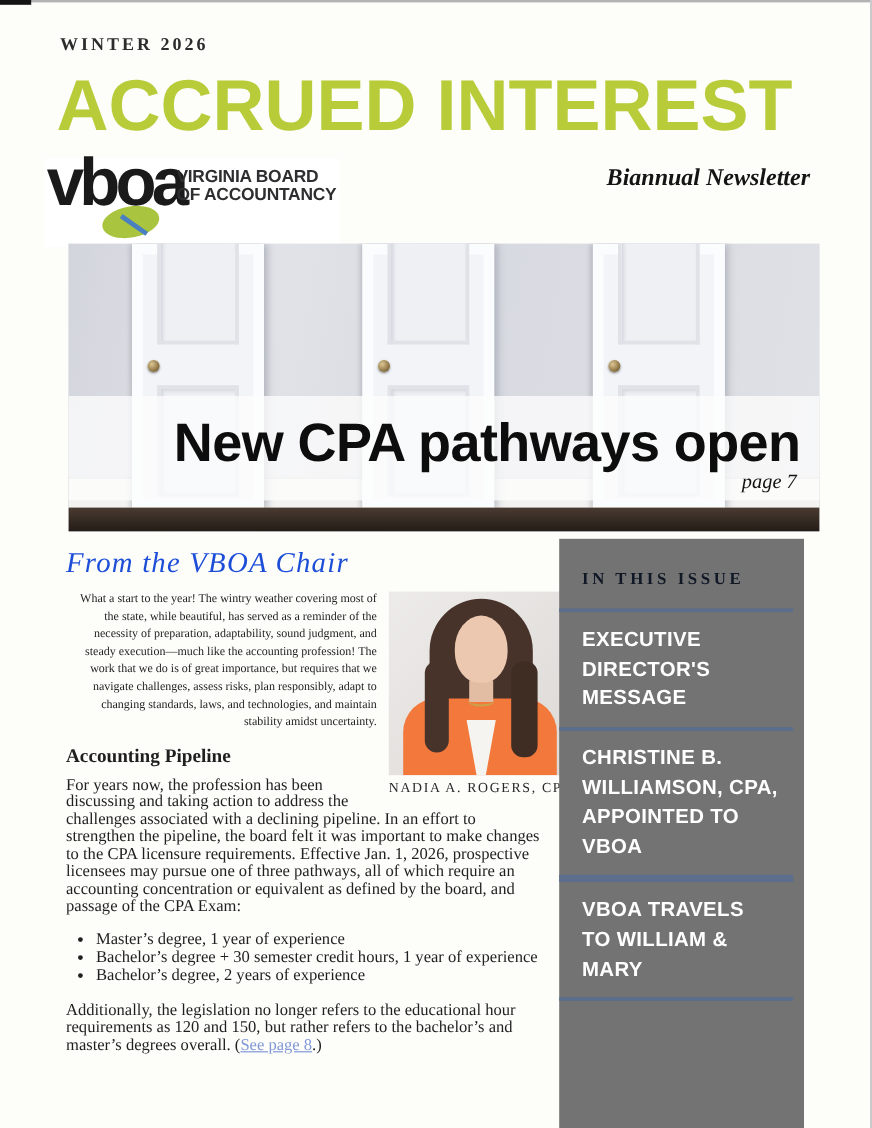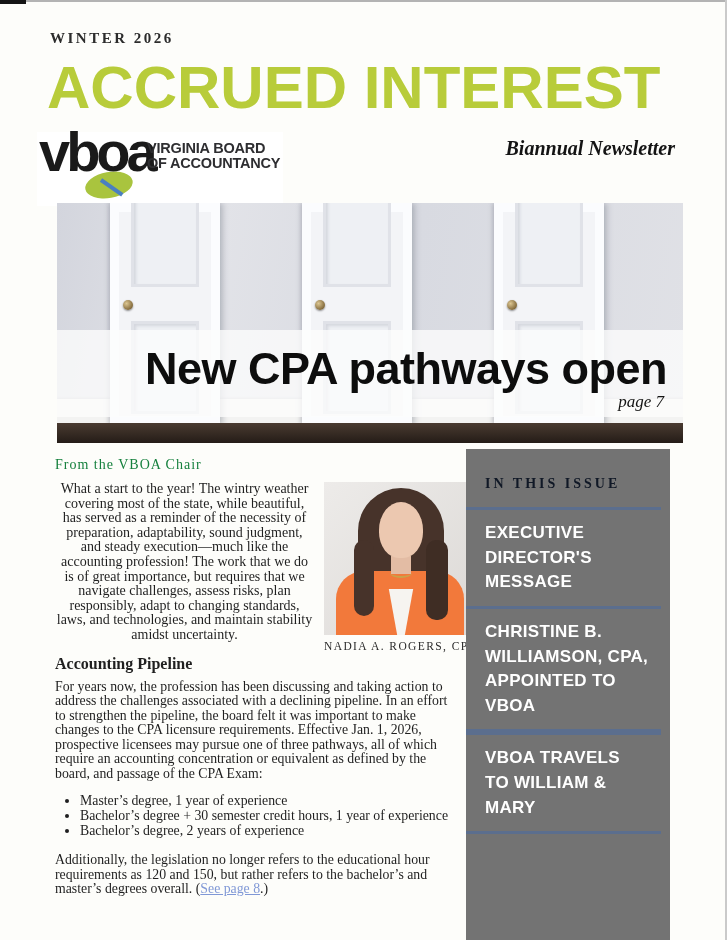--- a/index.html
+++ b/index.html
@@ -41,34 +41,34 @@
   .hero-overlay { position:absolute; left:0; right:0; top:127px; height:87px; background:rgba(253,253,252,0.78);
           text-align:right; padding-right:16px; }
   .hero-headline { font-family:"Liberation Sans", sans-serif; font-weight:bold; font-size:45px; line-height:1;
           letter-spacing:-0.5px; color:#0d0d0d; margin-top:16px; }
   .hero-page-ref { font-style:italic; font-size:17px; color:#141414; margin-top:1px; padding-right:3px; }
 
   
   .article { position:absolute; left:55px; top:450px; width:397px; color:#1f1f1f; }
   .art-heading { font-family:"Liberation Sans", sans-serif; font-weight:bold; font-size:27px; letter-spacing:-0.6px;
           color:#7491cf; white-space:nowrap; }
-  .art-byline { font-size:14px; letter-spacing:1px; color:#15803d; margin:7px 0 9px; }
+  .art-byline { font-style:italic; font-size:24px; letter-spacing:1px; color:#1d4ed8; margin:7px 0 9px; }
   .figure { float:right; width:128px; margin:0 0 4px 10px; }
   .photo { position:relative; width:152px; height:153px; overflow:hidden; background:linear-gradient(135deg,#edebe9 0%,#dcd9d6 100%); }
   .p-hair { position:absolute; left:34px; top:6px; width:86px; height:122px; background:#47332a; border-radius:44px 44px 30px 30px; }
   .p-blazer { position:absolute; left:12px; bottom:0; width:128px; height:64px; background:#f2793b; border-radius:28px 28px 0 0; }
   .p-white-top { position:absolute; left:61px; bottom:0; width:32px; height:46px; background:#f6f4f0;
           clip-path:polygon(12% 0, 88% 0, 62% 100%, 38% 100%); }
   .p-strand-l { position:absolute; left:30px; top:58px; width:20px; height:76px; background:#47332a; border-radius:10px; }
   .p-strand-r { position:absolute; left:102px; top:58px; width:22px; height:80px; background:#3f2d24; border-radius:10px; }
   .p-neck { position:absolute; left:67px; top:74px; width:20px; height:18px; background:#e3bca4; }
   .p-face { position:absolute; left:55px; top:20px; width:44px; height:56px; background:#ecc8b0; border-radius:50% 50% 46% 46%; }
   .p-necklace { position:absolute; left:66px; top:86px; width:22px; height:10px; border:0; border-bottom:2px solid #c9a24a; border-radius:50%; }
   .photo-caption { text-align:center; font-size:11.5px; letter-spacing:1.4px; color:#2a2a2a; margin-top:5px; white-space:nowrap; }
-  .art-body { font-size:14px; line-height:14.6px; text-align:center; }
+  .art-body { font-size:10px; line-height:14.6px; text-align:right; }
   .section-heading { font-weight:bold; font-size:16px; margin:12px 0 7px; clear:none; }
   .art-body2 { font-size:13.8px; line-height:14.5px; }
   .pathways { margin:12px 0 0 10px; padding-left:15px; }
   .pathways li { font-size:13.8px; line-height:15px; }
   .additional { margin-top:15px; }
   .see-link { color:#8098d6; text-decoration:underline; cursor:pointer; }
 
   
   .sidebar { position:absolute; left:466px; top:449px; width:204px; bottom:0; background:#737373; padding:0 8px 0 19px; }
   .sb-header { font-family:"Liberation Serif", serif; font-weight:bold; font-size:14px; letter-spacing:3px;

